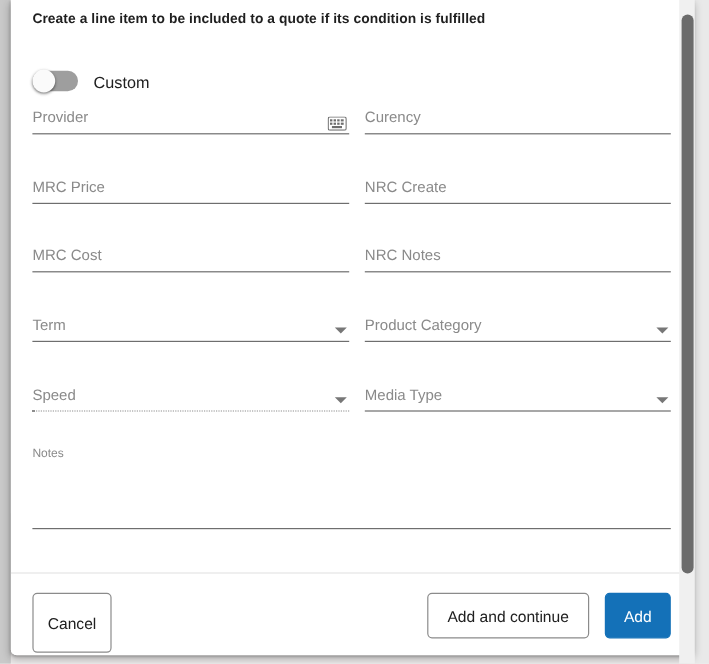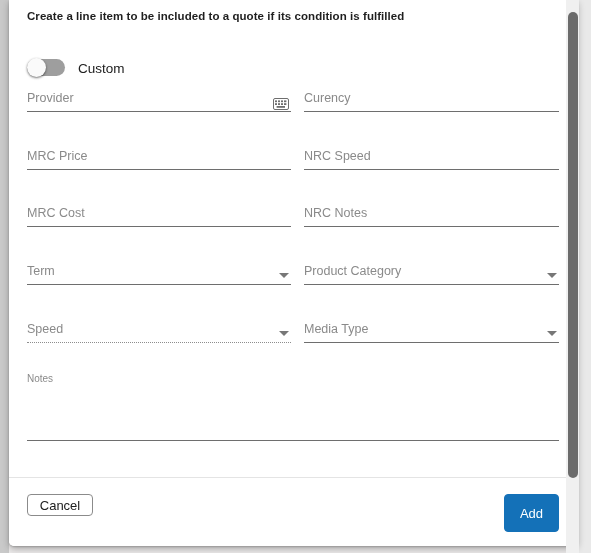--- a/index.html
+++ b/index.html
@@ -77,21 +77,21 @@
     background:#fff;border-top:1px solid #e4e4e4;
   }
   .btn{
     position:absolute;box-sizing:border-box;
     font-family:"Liberation Sans",sans-serif;font-size:13px;
     display:flex;align-items:center;justify-content:center;
     border-radius:4px;cursor:pointer;user-select:none;
   }
   .btn-outline{background:#fff;border:1px solid #8b8b8b;color:#202020;}
   .btn-primary{background:#1471b8;border:1px solid #1471b8;color:#fff;}
-  #cancel-btn{left:18px;top:16px;width:66px;height:22px;}
+  #cancel-btn{left:18px;top:16px;width:66px;height:50px;}
   #addcontinue-btn{left:347px;top:16px;width:135px;height:38px;}
   #add-btn{left:495px;top:16px;width:55px;height:38px;}
 
   
   .scrollbar-track{position:absolute;left:566px;top:0;width:13px;height:553px;background:#f0f0f0;}
   .scrollbar-thumb{position:absolute;left:568px;top:12px;width:10px;height:466px;background:#6b6b6b;border-radius:5px;}
 </style>
 </head>
 <body>
 
@@ -136,21 +136,21 @@
         <div class="flabel">Curency</div>
         <div class="underline"></div>
       </div>
 
       <div class="field" id="f-mrc-price" style="left:18px;top:142px;width:264px;height:28px;">
         <div class="flabel">MRC Price</div>
         <div class="underline"></div>
       </div>
 
       <div class="field" id="f-nrc-price" style="left:295px;top:142px;width:255px;height:28px;">
-        <div class="flabel">NRC Speed</div>
+        <div class="flabel">NRC Create</div>
         <div class="underline"></div>
       </div>
 
       <div class="field" id="f-mrc-cost" style="left:18px;top:199px;width:264px;height:28px;">
         <div class="flabel">MRC Cost</div>
         <div class="underline"></div>
       </div>
 
       <div class="field" id="f-nrc-cost" style="left:295px;top:199px;width:255px;height:28px;">
         <div class="flabel">NRC Notes</div>
@@ -183,20 +183,21 @@
 
       <div class="notes">
         <div class="flabel">Notes</div>
         <div class="underline"></div>
       </div>
 
     </div>
 
     <div class="footer">
       <div class="btn btn-outline" id="cancel-btn">Cancel</div>
+      <div class="btn btn-outline" id="addcontinue-btn">Add and continue</div>
       <div class="btn btn-primary" id="add-btn">Add</div>
     </div>
 
   </div>
 
   <div class="scrollbar-track"></div>
   <div class="scrollbar-thumb"></div>
 
 </div>
 

